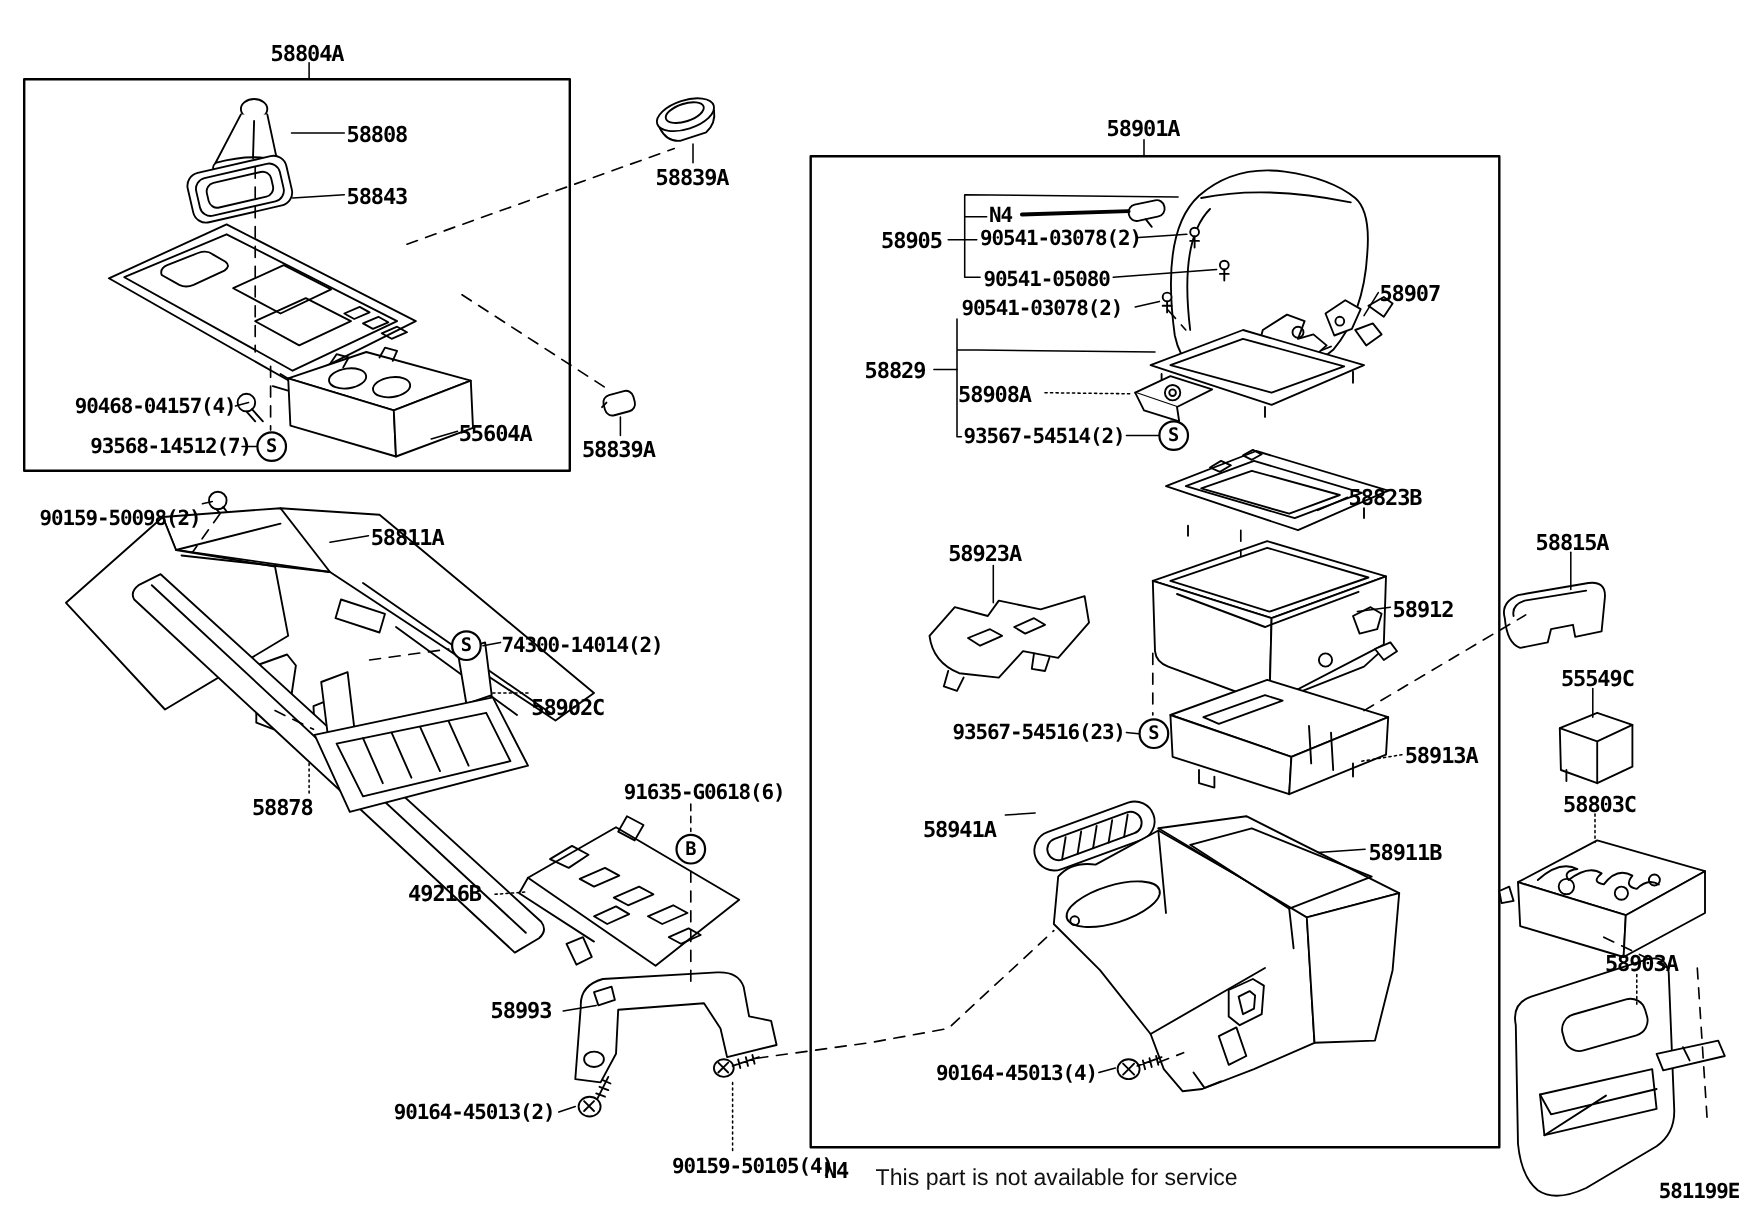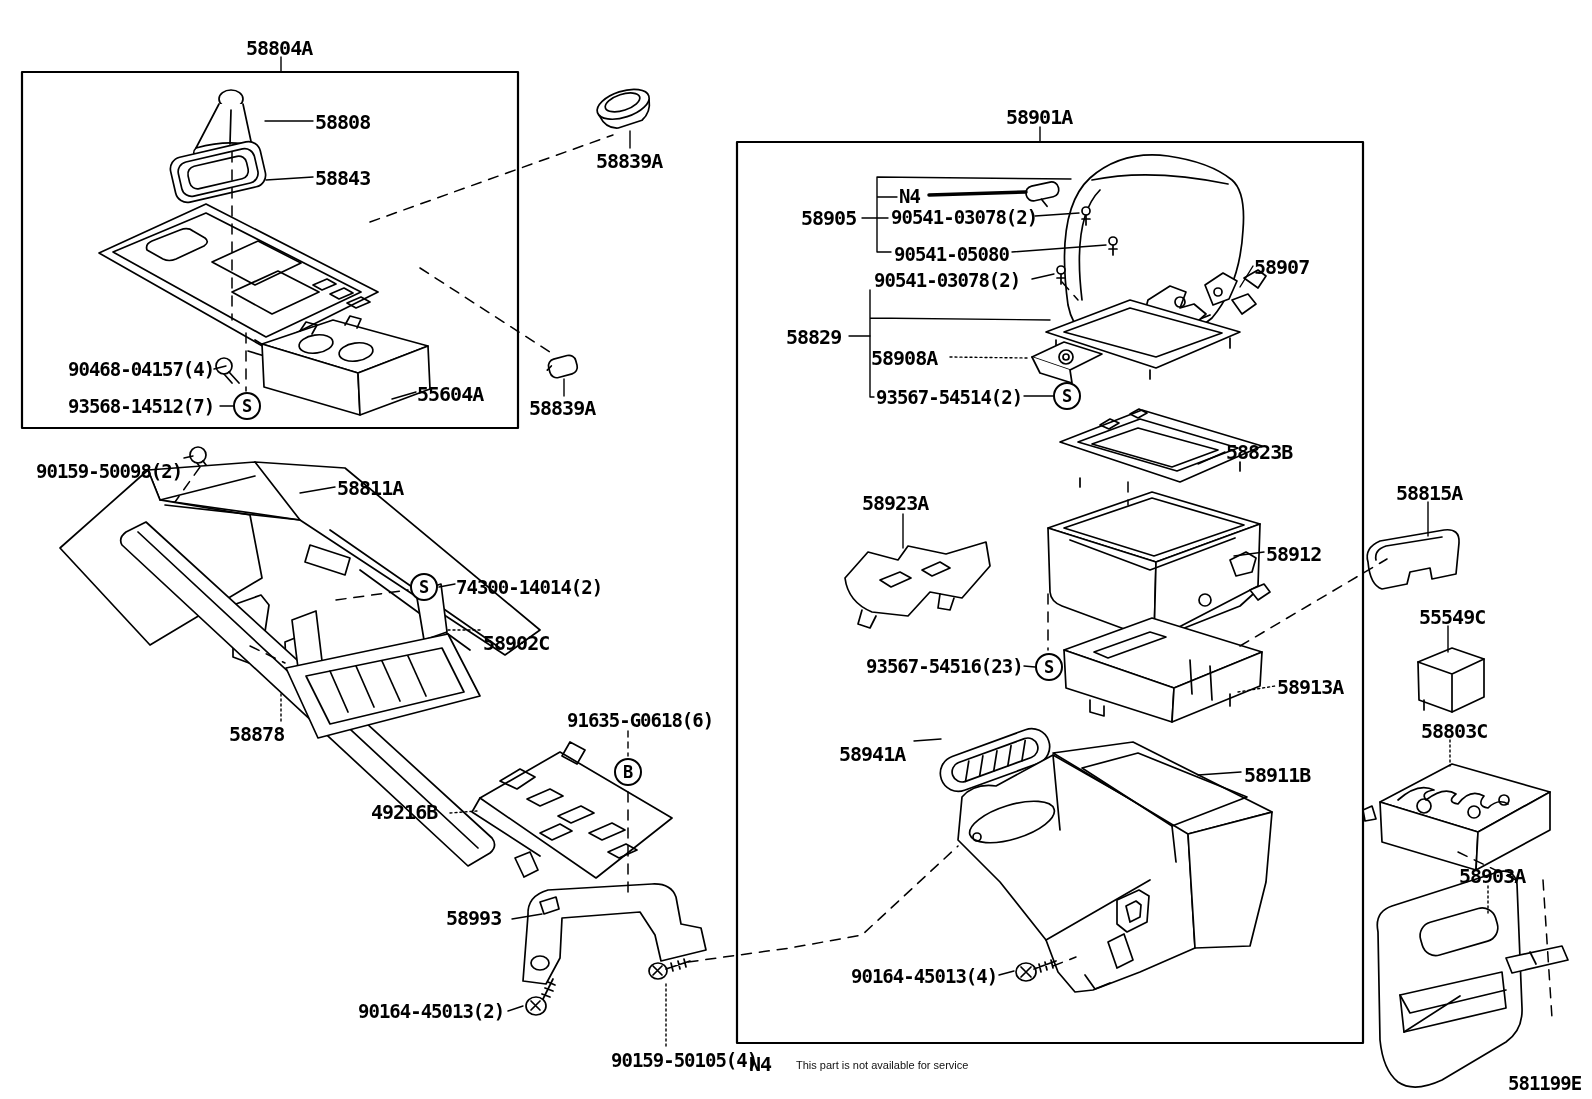--- a/index.html
+++ b/index.html
@@ -5,21 +5,21 @@
   html,body{margin:0;padding:0;background:#fff}
   .stage{position:relative;width:1592px;height:1099px;background:#fff;overflow:hidden;
          font-family:"DejaVu Sans Mono",monospace;}
   svg.art{position:absolute;left:0;top:0}
   .lbl{position:absolute;font-weight:700;font-size:19px;letter-spacing:-1px;color:#000;
        white-space:nowrap;line-height:22px;}
   .lbl.big{font-size:20px}
   .badge{position:absolute;width:28px;height:28px;border:2.2px solid #000;border-radius:50%;
          display:flex;align-items:center;justify-content:center;font-size:17px;font-weight:700;
          background:#fff;box-sizing:border-box;color:#000;letter-spacing:0}
-  .note{position:absolute;font-family:"Liberation Sans",sans-serif;font-size:11px;color:#111}
+  .note{position:absolute;font-family:"Liberation Sans",sans-serif;font-size:21px;color:#111}
 </style>
 </head>
 <body>
 
 <div class="stage">
 
 <svg class="art" width="1592" height="1099" viewBox="0 0 1592 1099">
   <g stroke="#000" stroke-width="1.7" fill="none" stroke-linejoin="round" stroke-linecap="round">
 
     <rect x="22" y="72" width="496" height="356" stroke-width="2.2"></rect>
@@ -313,21 +313,21 @@
       <line x1="1128" y1="482" x2="1128" y2="505"></line>
       <line x1="1062" y1="282" x2="1078" y2="300"></line>
     </g>
   </g>
 </svg>
 
 <div class="lbl big" style="left:246px;top:37px">58804A</div>
 <div class="lbl big" style="left:315px;top:111px">58808</div>
 <div class="lbl big" style="left:315px;top:167px">58843</div>
 <div class="lbl" style="left:68px;top:358px">90468-04157(4)</div>
-<div class="lbl" style="left:68px;top:395px">93568-14512(7)</div>
+<div class="lbl" style="left:82px;top:395px">93568-14512(7)</div>
 <div class="lbl big" style="left:417px;top:383px">55604A</div>
 <div class="lbl big" style="left:596px;top:150px">58839A</div>
 <div class="lbl big" style="left:529px;top:397px">58839A</div>
 <div class="lbl" style="left:36px;top:460px">90159-50098(2)</div>
 <div class="lbl big" style="left:337px;top:477px">58811A</div>
 <div class="lbl" style="left:456px;top:576px">74300-14014(2)</div>
 <div class="lbl big" style="left:483px;top:632px">58902C</div>
 <div class="lbl big" style="left:229px;top:723px">58878</div>
 <div class="lbl" style="left:567px;top:709px">91635-G0618(6)</div>
 <div class="lbl big" style="left:371px;top:801px">49216B</div>

